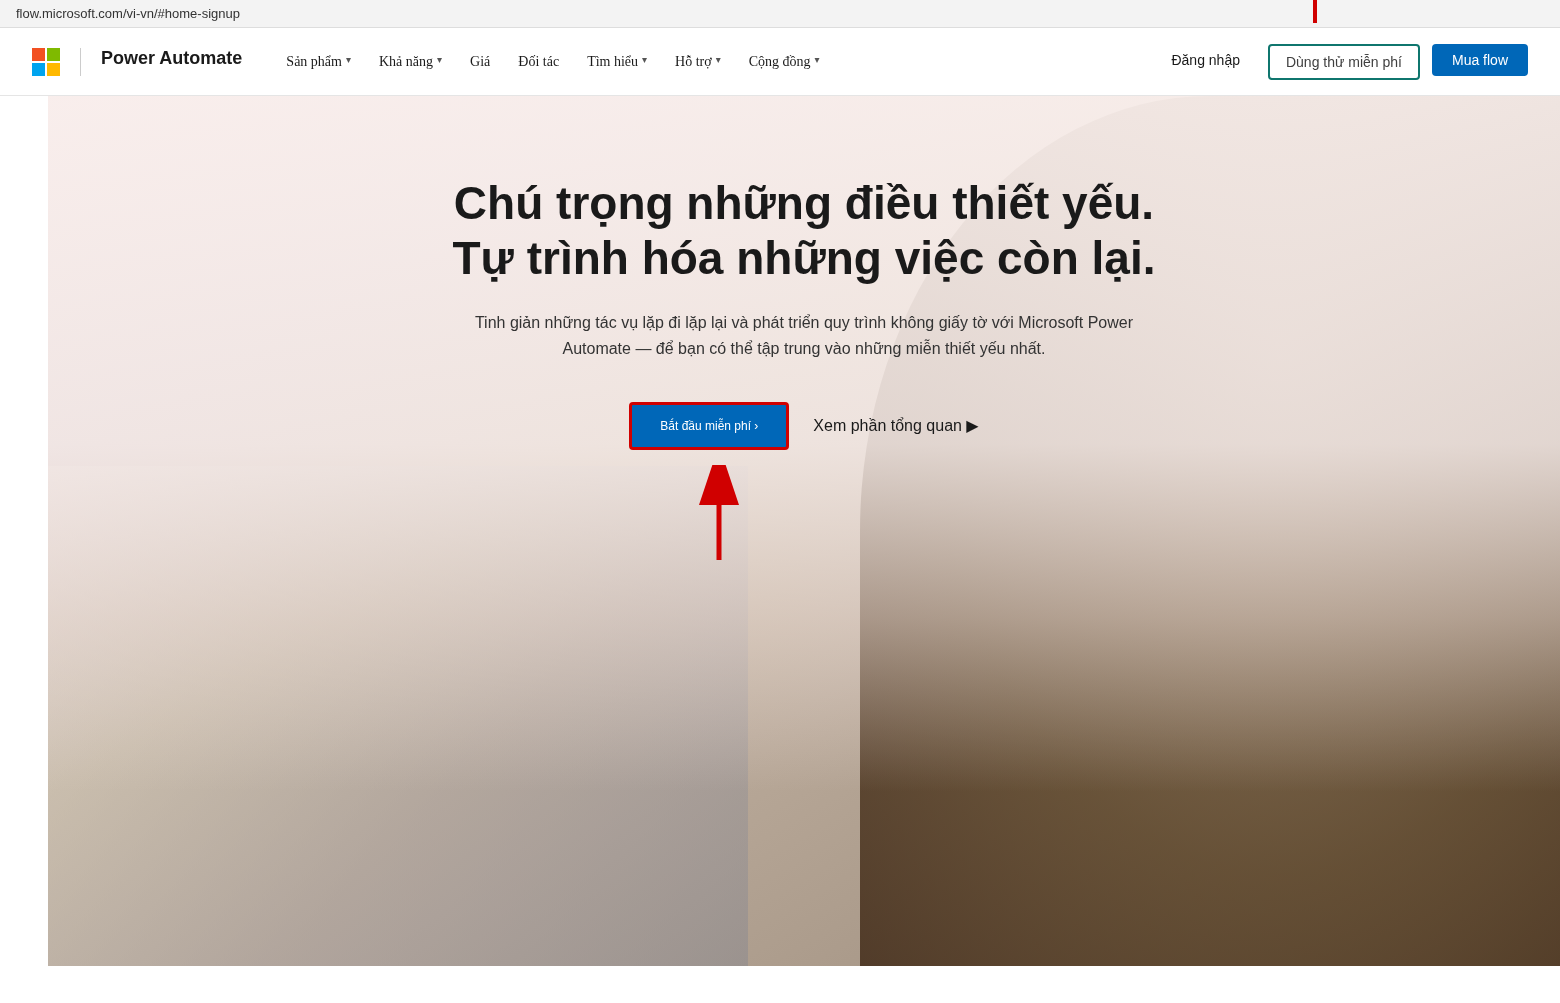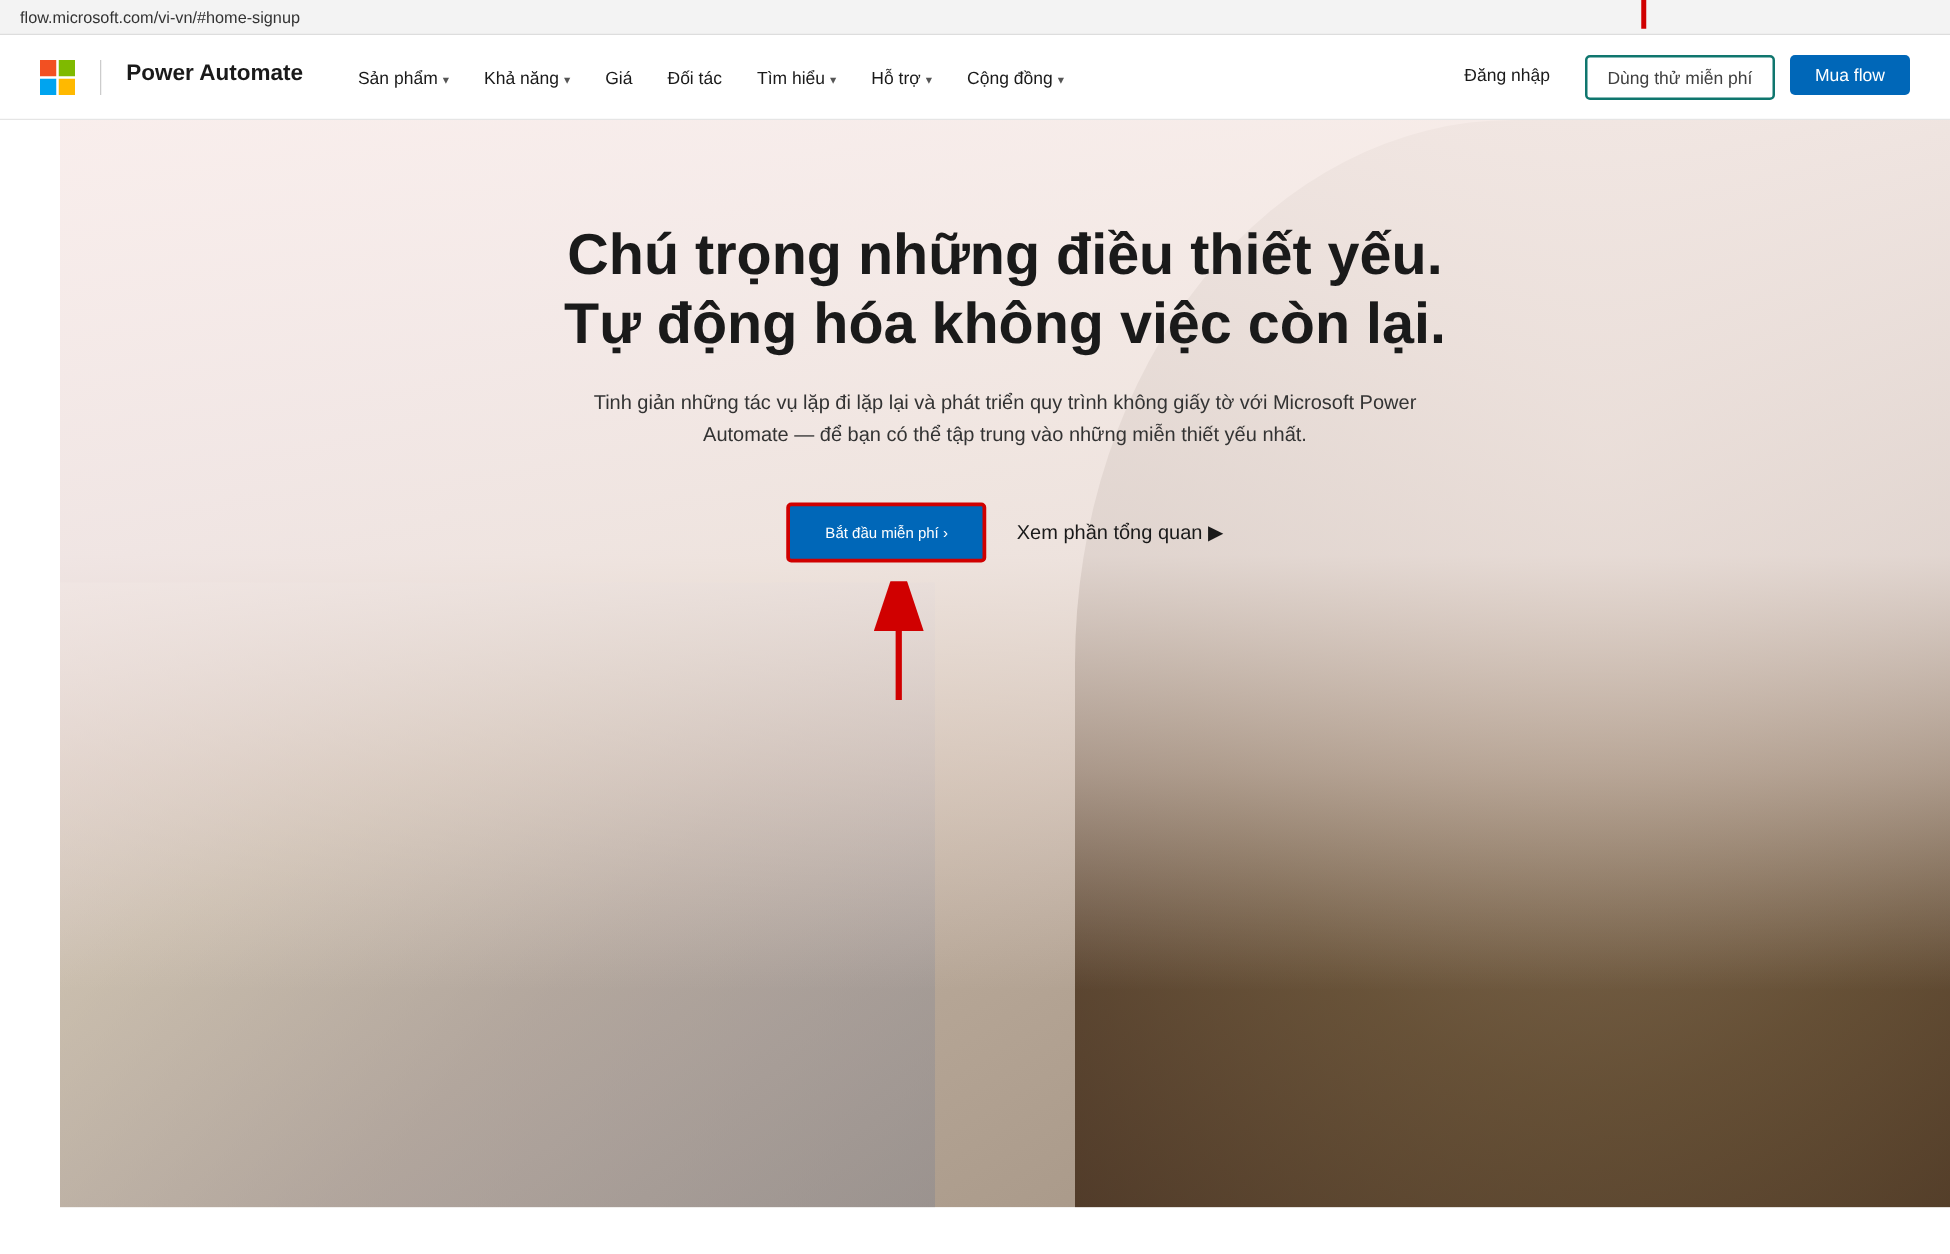--- a/index.html
+++ b/index.html
@@ -58,28 +58,29 @@
     }
 
     .nav-items {
       display: flex;
       align-items: center;
       gap: 4px;
       flex: 1;
     }
     .nav-item {
       display: flex;
-      align-items: flex-end;
+      align-items: flex-start;
       gap: 4px;
       padding: 8px 12px;
       font-size: 14px;
       color: #1a1a1a;
       cursor: pointer;
       border-radius: 4px;
       white-space: nowrap;
+      font-family: Liberation Serif, serif;
     }
     .nav-chevron {
       font-size: 10px;
       color: #555;
     }
 
     .navbar-actions {
       display: flex;
       align-items: flex-start;
       gap: 12px;
@@ -310,21 +311,21 @@
   <div class="hero-bg"></div>
 
   <div class="lab-sim"></div>
   <div class="person-sim"></div>
 
   <div style="position:absolute;top:0;left:0;right:0;bottom:0;background:linear-gradient(to bottom, rgba(250,240,238,0.92) 0%, rgba(245,235,233,0.85) 40%, rgba(240,225,220,0.5) 60%, transparent 80%);z-index:3;"></div>
 
   <div class="hero-content">
     <h1 class="hero-title">
       <span>Chú trọng những điều thiết yếu.</span><br>
-      <span>Tự động hóa không việc còn lại.</span>
+      <span>Tự trình hóa những việc còn lại.</span>
     </h1>
 
     <p class="hero-subtitle">Tinh giản những tác vụ lặp đi lặp lại và phát triển quy trình không giấy tờ với Microsoft Power Automate — để bạn có thể tập trung vào những miễn thiết yếu nhất.</p>
 
     <div class="hero-buttons">
       <button class="btn-start-free">Bắt đầu miễn phí ›</button>
       <button class="btn-overview">Xem phần tổng quan ▶</button>
 
       <svg class="svg-arrow-btn" width="70" height="100" viewBox="0 0 70 100" style="position:absolute;bottom:-115px;left:50%;transform:translateX(-120px);">
         <defs>

